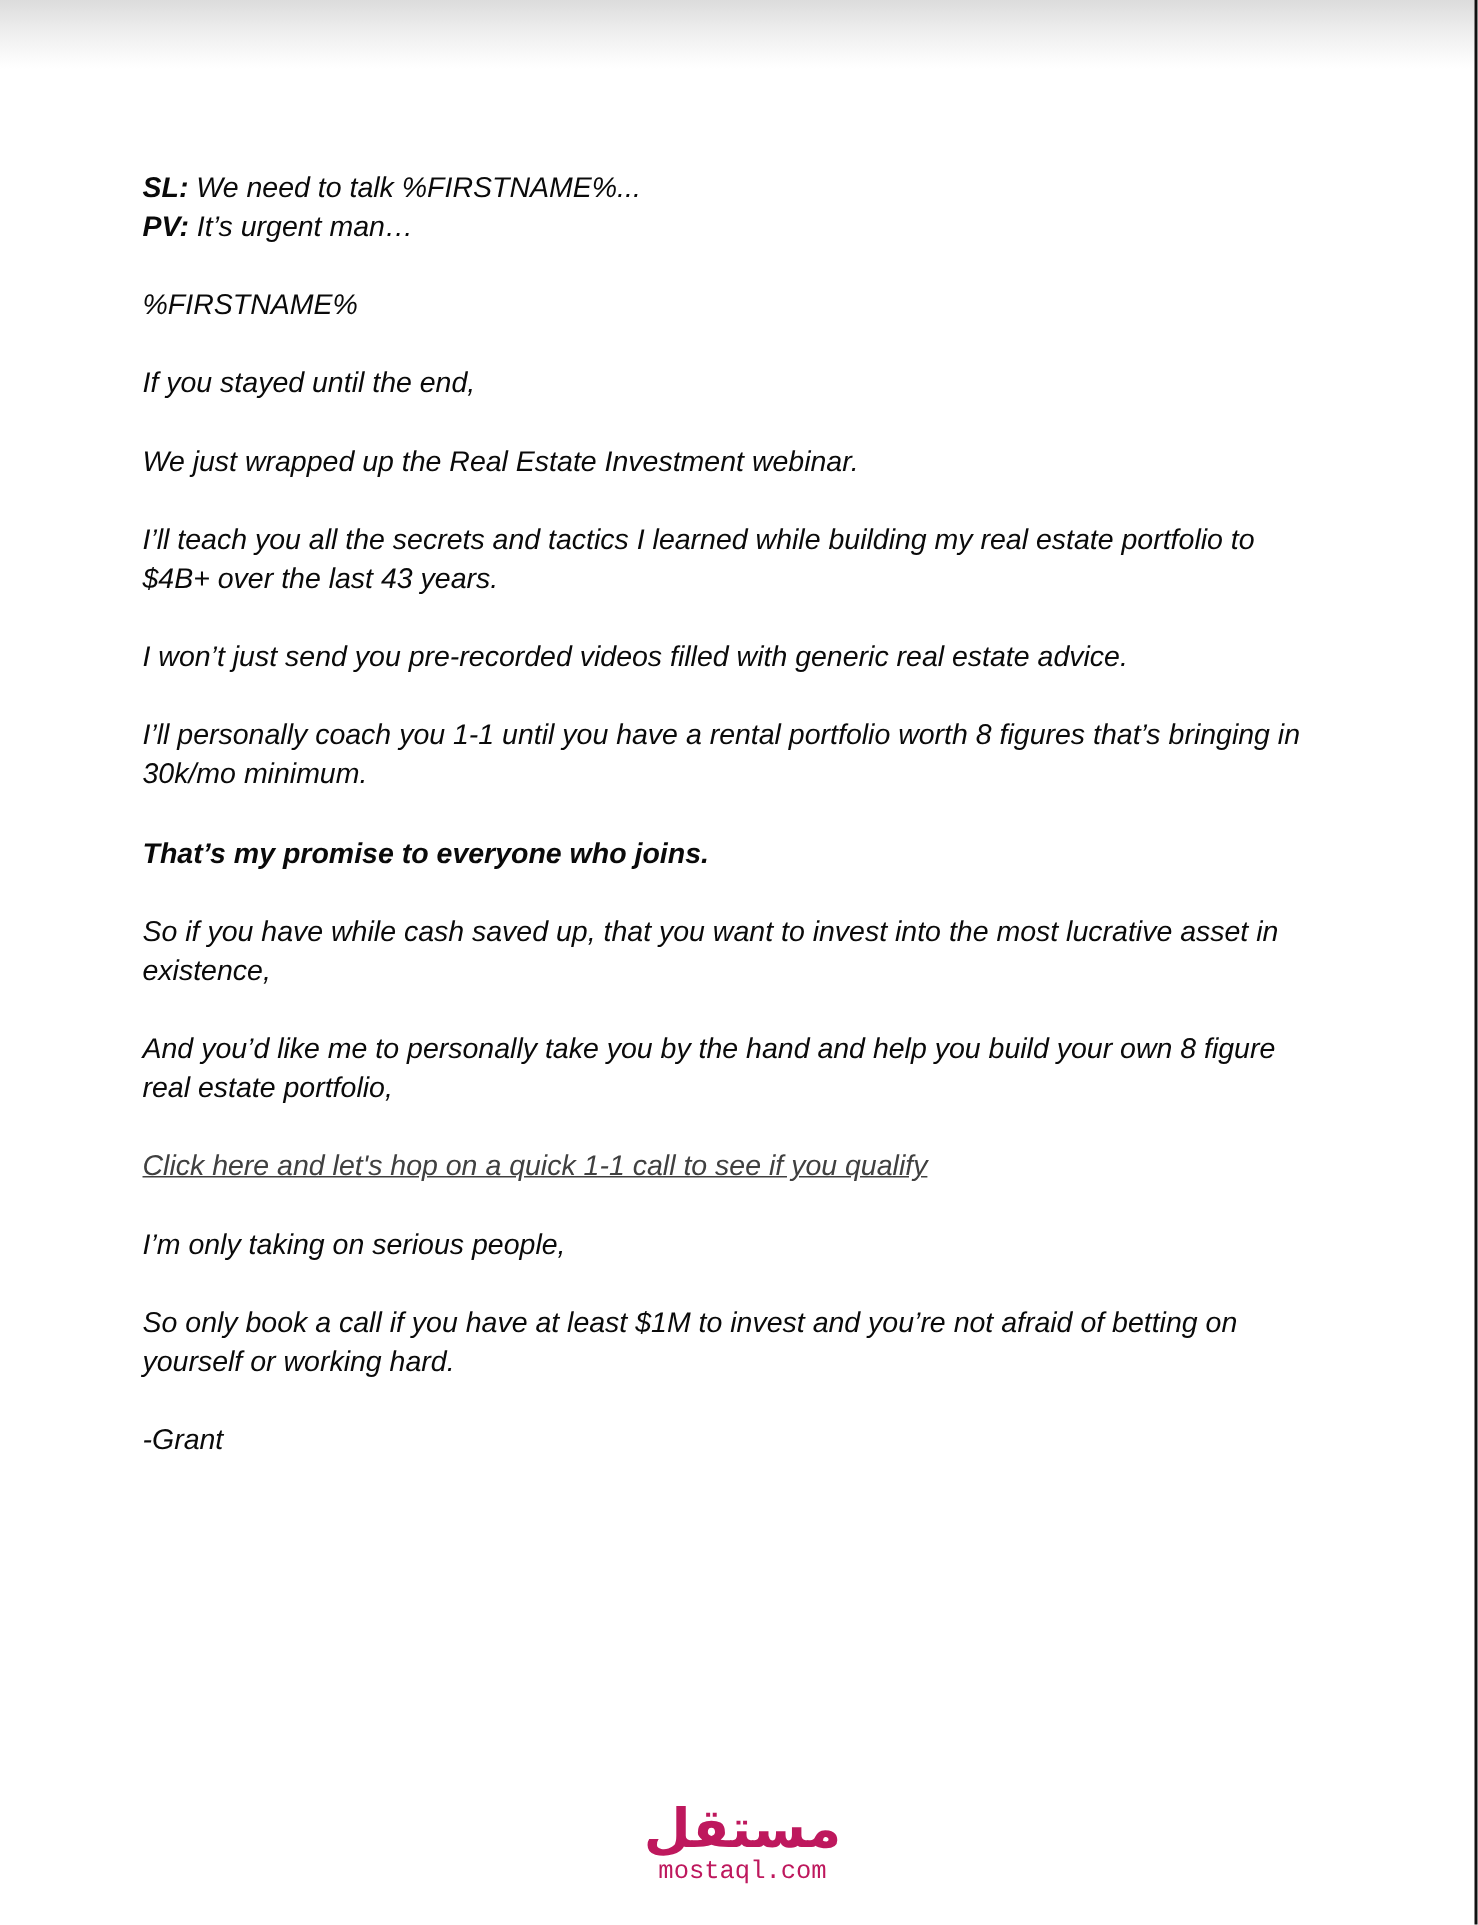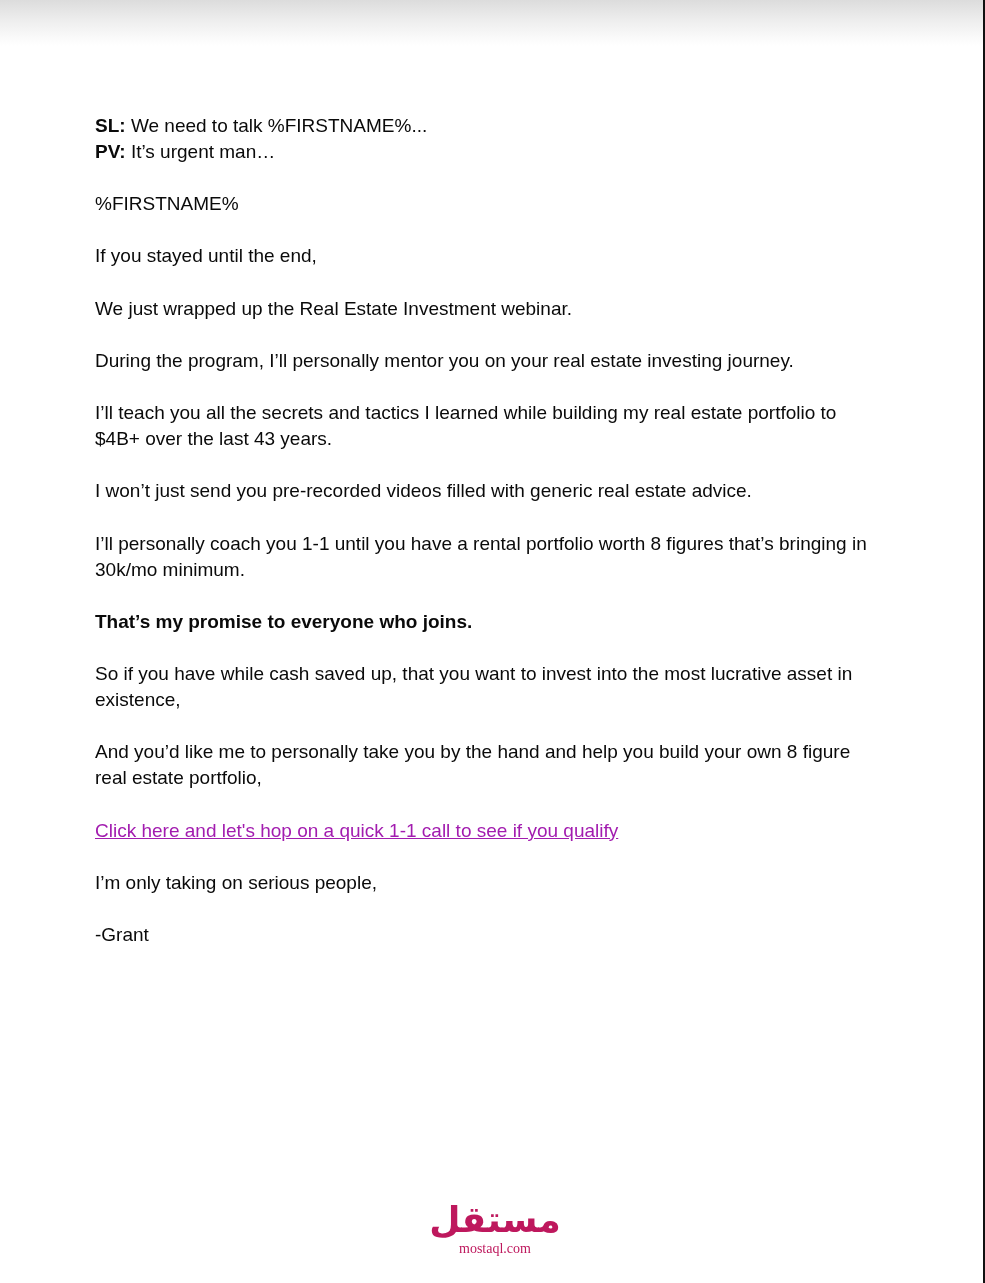--- a/index.html
+++ b/index.html
@@ -10,58 +10,58 @@
   }
   .top-shade {
     position: absolute; left: 0; top: 0; width: 983px; height: 46px;
     background: linear-gradient(to bottom, #dcdcdc 0%, #ececec 40%, #fbfbfb 85%, #ffffff 100%);
   }
   .right-edge {
     position: absolute; right: 0; top: 0; width: 2px; height: 1283px; background: #111;
   }
   .doc {
     position: absolute; left: 95px; top: 113px; width: 790px;
-    font-size: 19px; line-height: 26.1px; color: #0a0a0a;
+    font-size: 19px; line-height: 26.1px; color: #0a0a0a; font-style: italic;
   }
   .doc p { margin: 0 0 26.1px 0; }
   .doc p.tight { margin: 0; }
   .lbl { font-weight: bold; }
   .bold { font-weight: bold; }
-  .doc a { color: #a21caf; text-decoration: underline; }
+  .doc a { color: #404040; text-decoration: underline; }
   .watermark {
     position: absolute; left: 420px; top: 1200px; width: 150px; text-align: center; color: #be185d;
   }
   .wm-arabic { font-family: "DejaVu Sans", sans-serif; font-size: 36px; font-weight: bold; line-height: 40px; }
-  .wm-latin { font-family: Liberation Serif, serif; font-size: 14px; line-height: 18px; }
+  .wm-latin { font-family: Liberation Mono, monospace; font-size: 17px; line-height: 18px; }
 </style>
 </head>
 <body>
 
 <div class="top-shade"></div>
 <div class="right-edge"></div>
 
 <div class="doc">
   <p class="tight"><span class="lbl">SL:</span><span> We need to talk %FIRSTNAME%...</span></p>
   <p><span class="lbl">PV:</span><span> It’s urgent man…</span></p>
 
   <p>%FIRSTNAME%</p>
 
   <p>If you stayed until the end,</p>
   <p>We just wrapped up the Real Estate Investment webinar.</p>
-  <p>During the program, I’ll personally mentor you on your real estate investing journey.</p>
   <p>I’ll teach you all the secrets and tactics I learned while building my real estate portfolio to $4B+ over the last 43 years.</p>
   <p>I won’t just send you pre-recorded videos filled with generic real estate advice.</p>
   <p>I’ll personally coach you 1-1 until you have a rental portfolio worth 8 figures that’s bringing in 30k/mo minimum.</p>
   <p class="bold">That’s my promise to everyone who joins.</p>
   <p>So if you have while cash saved up, that you want to invest into the most lucrative asset in existence,</p>
   <p>And you’d like me to personally take you by the hand and help you build your own 8 figure real estate portfolio,</p>
 
   <p><a href="#">Click here and let's hop on a quick 1-1 call to see if you qualify</a></p>
 
   <p>I’m only taking on serious people,</p>
+  <p>So only book a call if you have at least $1M to invest and you’re not afraid of betting on yourself or working hard.</p>
 
   <p>-Grant</p>
 </div>
 
 <div class="watermark">
   <div class="wm-arabic">مستقل</div>
   <div class="wm-latin">mostaql.com</div>
 </div>
 
 </body></html>

